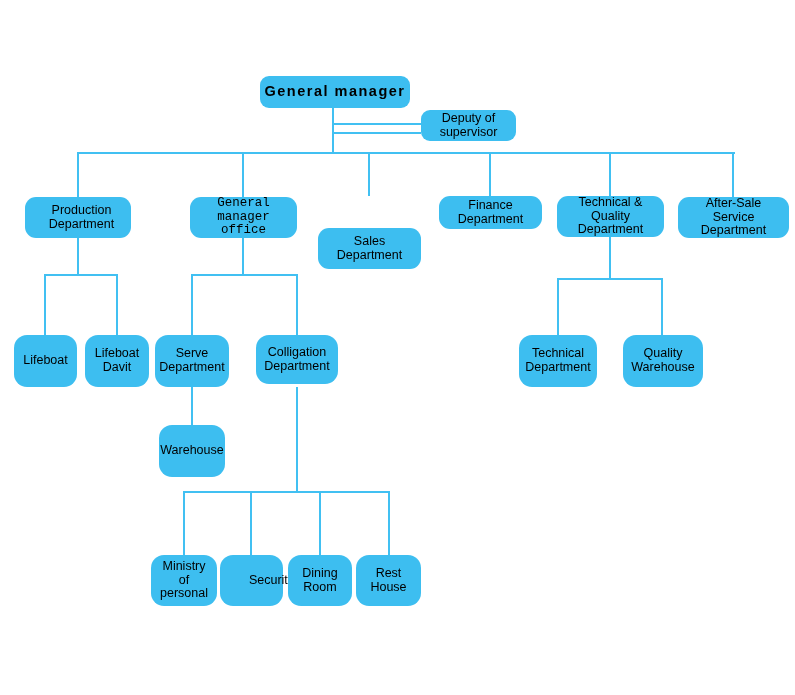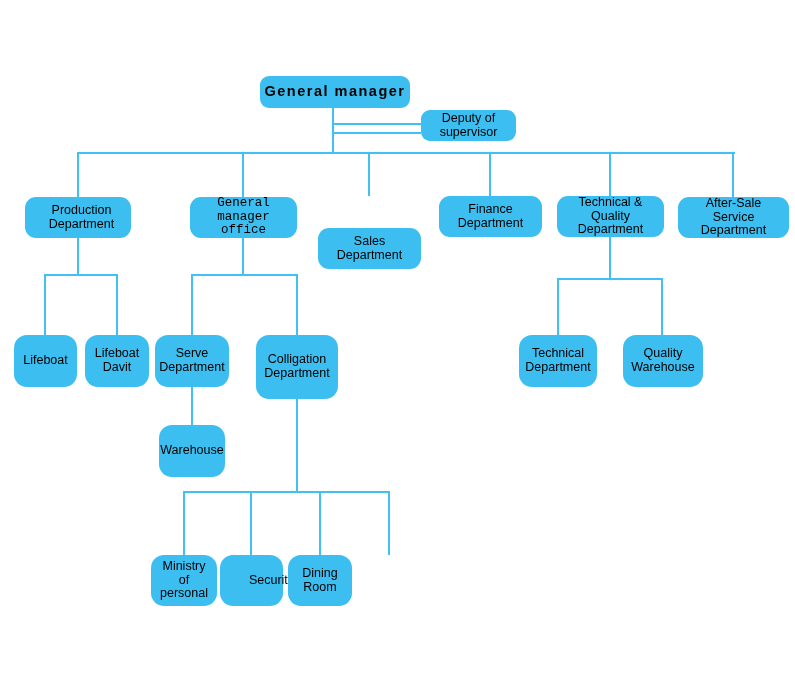--- a/index.html
+++ b/index.html
@@ -90,50 +90,52 @@
 
   <div class="node" style="left:25px;top:197px;width:106px;height:41px;padding-left:9px;">Production
 Department</div>
 
   <div class="node" style="left:190px;top:197px;width:107px;height:41px;font-family:Liberation Mono, monospace;">General
 manager office</div>
 
   <div class="node" style="left:318px;top:196px;width:103px;height:41px;margin-top:32px;">Sales
 Department</div>
 
-  <div class="node" style="left:439px;top:196px;width:103px;height:41px;">Finance
+  <div class="node" style="left:439px;top:196px;width:103px;height:33px;">Finance
 Department</div>
 
   <div class="node" style="left:557px;top:196px;width:107px;height:41px;">Technical &amp; Quality
 Department</div>
 
   <div class="node" style="left:678px;top:197px;width:111px;height:41px;">After-Sale
 Service Department</div>
 
   <div class="node" style="left:14px;top:335px;width:63px;height:52px;border-radius:13px;">Lifeboat</div>
 
   <div class="node" style="left:85px;top:335px;width:64px;height:52px;border-radius:13px;">Lifeboat
 Davit</div>
 
   <div class="node" style="left:155px;top:335px;width:74px;height:52px;border-radius:13px;">Serve
 Department</div>
 
-  <div class="node" style="left:256px;top:335px;width:82px;height:64px;border-radius:13px;">Colligation
+  <div class="node" style="left:256px;top:335px;width:82px;height:49px;border-radius:13px;">Colligation
 Department</div>
 
   <div class="node" style="left:519px;top:335px;width:78px;height:52px;border-radius:13px;">Technical
 Department</div>
 
   <div class="node" style="left:623px;top:335px;width:80px;height:52px;border-radius:13px;">Quality
 Warehouse</div>
 
   <div class="node" style="left:151px;top:555px;width:66px;height:51px;border-radius:13px;">Ministry
 of  personal</div>
 
   <div class="node" style="left:159px;top:425px;width:66px;height:52px;border-radius:13px;">Warehouse</div>
 
   <div class="node" style="left:220px;top:555px;width:63px;height:51px;border-radius:13px;padding-left:42px;">Security</div>
 
   <div class="node" style="left:288px;top:555px;width:64px;height:51px;border-radius:13px;">Dining
 Room</div>
 
+  <div class="node" style="left:356px;top:555px;width:65px;height:51px;border-radius:13px;">Rest
+House</div>
 
 </div>
 
 </body></html>

